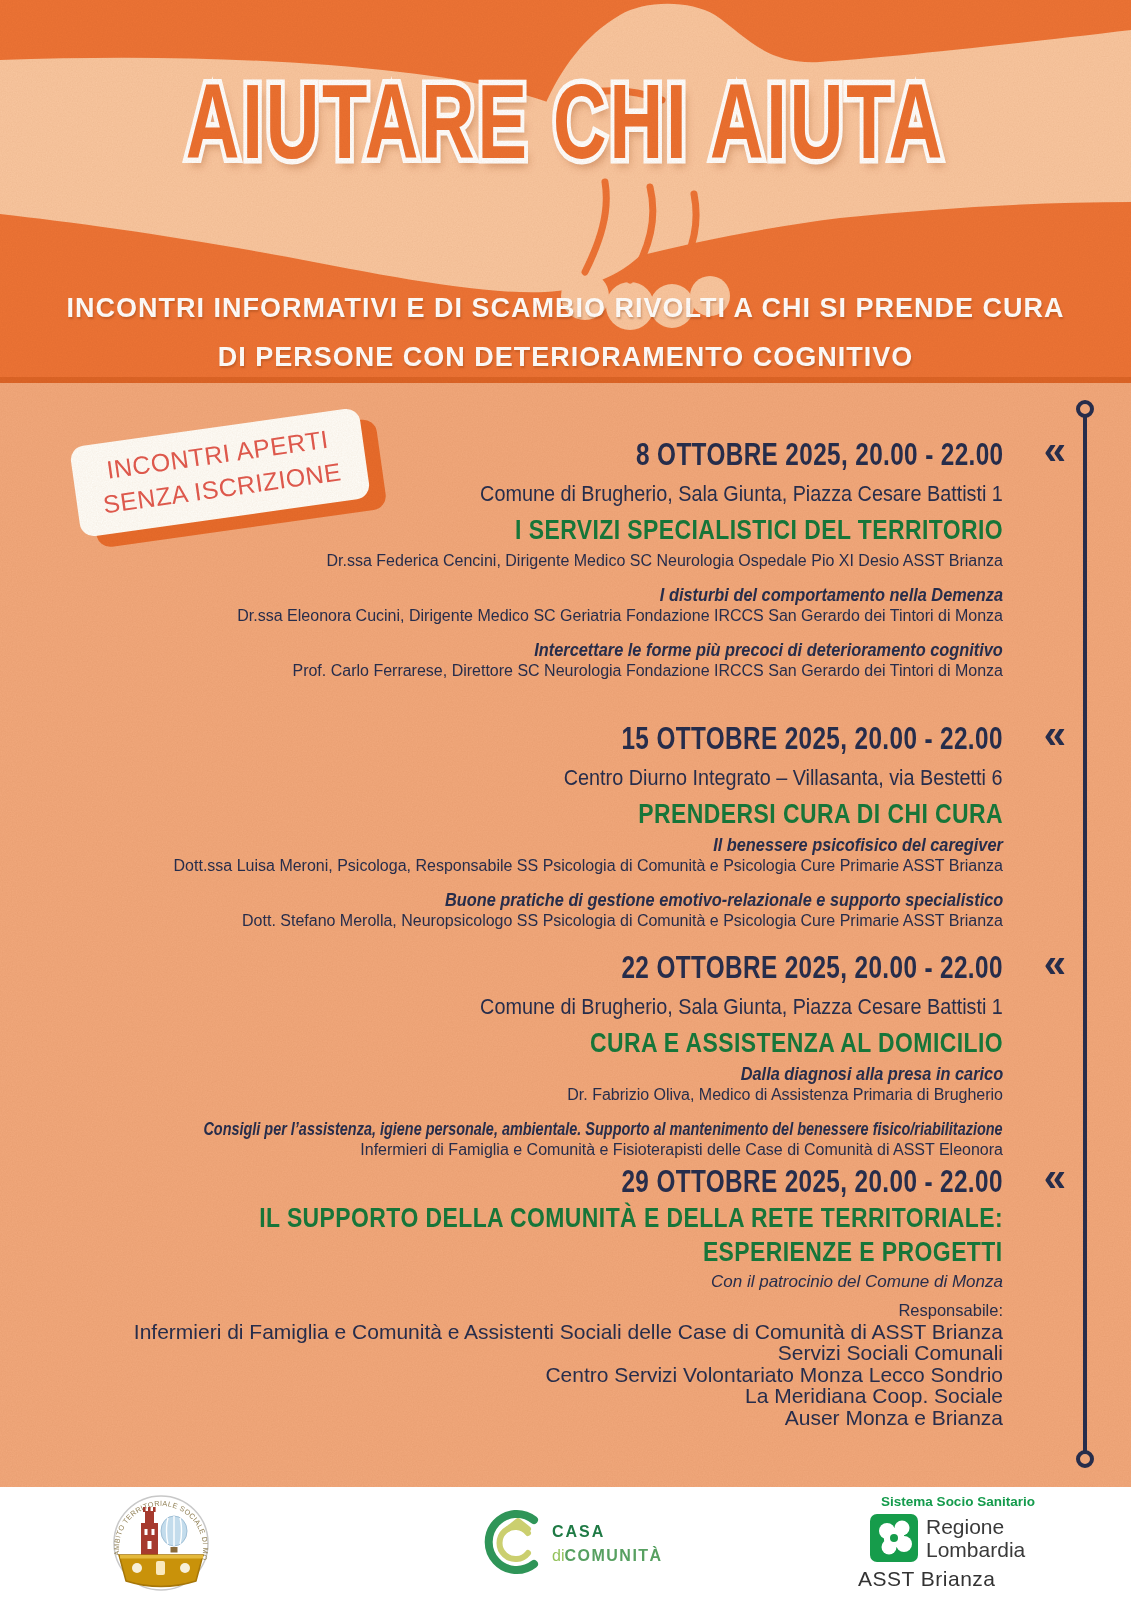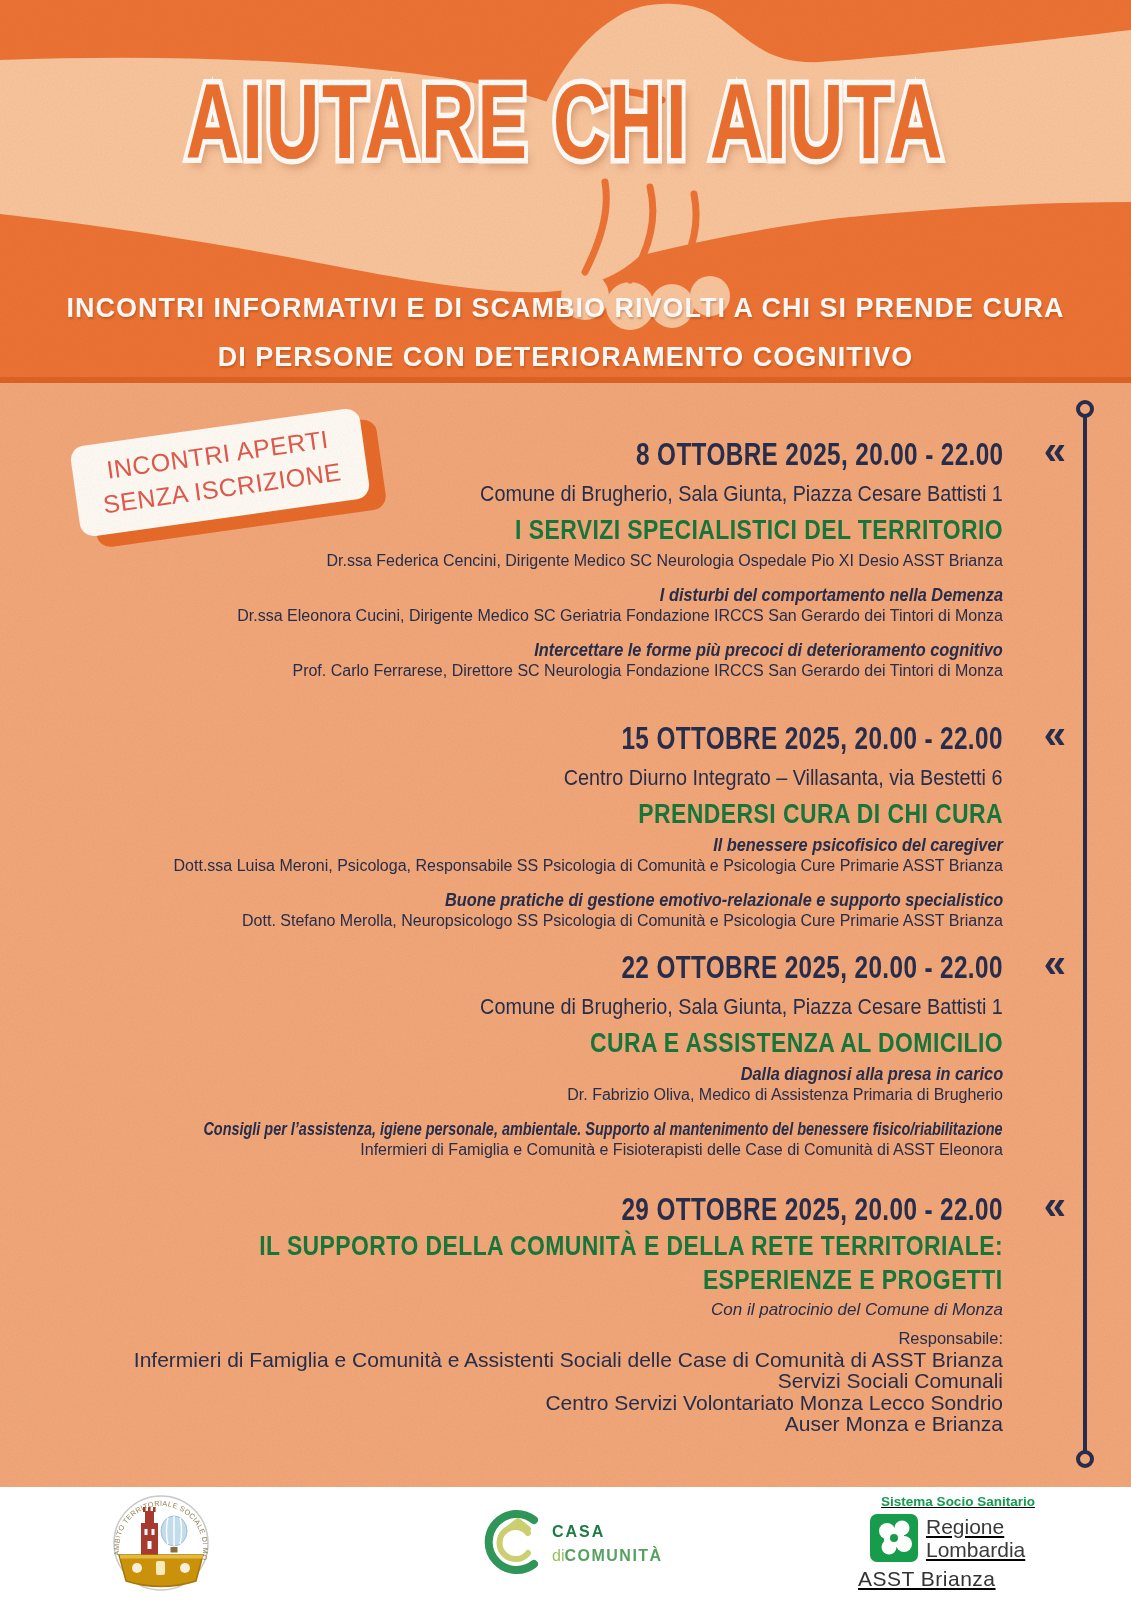--- a/index.html
+++ b/index.html
@@ -32,21 +32,21 @@
   .timeline::before,.timeline::after{content:"";position:absolute;left:50%;transform:translateX(-50%);
          width:10px;height:10px;border:4.5px solid #272E4E;border-radius:50%;background:transparent;}
   .timeline::before{top:-17px}
   .timeline::after{bottom:-17px}
 
   .content{position:relative;z-index:4;padding:0 128px 0 16px;text-align:right;color:#272E4E;}
   .row{display:flex;justify-content:flex-end;}
   .sx{display:inline-block;white-space:nowrap;transform-origin:100% 50%;}
 
   .event{}
-  .e1{margin-top:51px}.e2{margin-top:36px}.e3{margin-top:15px}.e4{margin-top:28px}
+  .e1{margin-top:51px}.e2{margin-top:36px}.e3{margin-top:15px}.e4{margin-top:0}
 
   .date-row{position:relative;height:40px;line-height:40px;}
   .sx-date{font-size:32px;font-weight:bold;letter-spacing:.5px;transform:scaleX(0.76);}
   .chev{position:absolute;right:-60px;top:-4px;font-size:40px;font-weight:bold;letter-spacing:-3px;color:#272E4E;}
 
   .venue{height:40px;line-height:40px;}
   .sx-venue{font-size:22px;transform:scaleX(0.90);}
   .e4 .venue{height:32px;line-height:32px;}
 
   .gt{height:33px;line-height:33px;}
@@ -61,21 +61,21 @@
   .speaker{font-size:16px;line-height:22px;}
 
   .patronage{font-size:17px;font-style:italic;line-height:26px;}
   .interv{font-size:16.5px;line-height:22px;margin-top:4px;}
   .plist div{font-size:21px;line-height:21.4px;}
 
   
   .ftr{position:absolute;bottom:0;left:0;width:1131px;height:113px;background:#FFFFFF;}
   .logo-ambito{position:absolute;left:100px;top:4px;}
   .logo-casa{position:absolute;left:478px;top:16px;}
-  .logo-reg{position:absolute;left:858px;top:6px;width:200px;text-decoration:underline;}
+  .logo-reg{position:absolute;left:858px;top:6px;width:200px;}
   .reg-top{color:#149B4C;font-size:13.5px;font-weight:bold;text-align:center;line-height:18px;}
   .reg-row{display:flex;align-items:center;margin-top:3px;padding-left:12px;}
   .reg-name{margin-left:8px;color:#3A3A3A;font-size:21px;line-height:23px;}
   .reg-bottom{color:#333333;font-size:21px;line-height:24px;margin-top:5px;letter-spacing:.5px;}
   .rosa-sq{width:48px;height:48px;border-radius:7px;background:#169C4B;flex:0 0 auto;}
 </style>
 </head>
 <body>
 
 <div class="poster">
@@ -218,20 +218,21 @@
         </div>
         <div class="gt row">
           <span class="sx sx-g">ESPERIENZE E PROGETTI</span>
         </div>
         <div class="patronage">Con il patrocinio del Comune di Monza</div>
         <div class="interv">Responsabile:</div>
         <div class="plist">
           <div>Infermieri di Famiglia e Comunità e Assistenti Sociali delle Case di Comunità di ASST Brianza</div>
           <div>Servizi Sociali Comunali</div>
           <div>Centro Servizi Volontariato Monza Lecco Sondrio</div>
+          <div>La Meridiana Coop. Sociale</div>
           <div>Auser Monza e Brianza</div>
         </div>
       </section>
 
     </div>
   </div>
 
   <svg class="noise" width="1131" height="1487">
     <filter id="grain">
       <feTurbulence type="fractalNoise" baseFrequency="0.8" numOctaves="2" stitchTiles="stitch"></feTurbulence>

